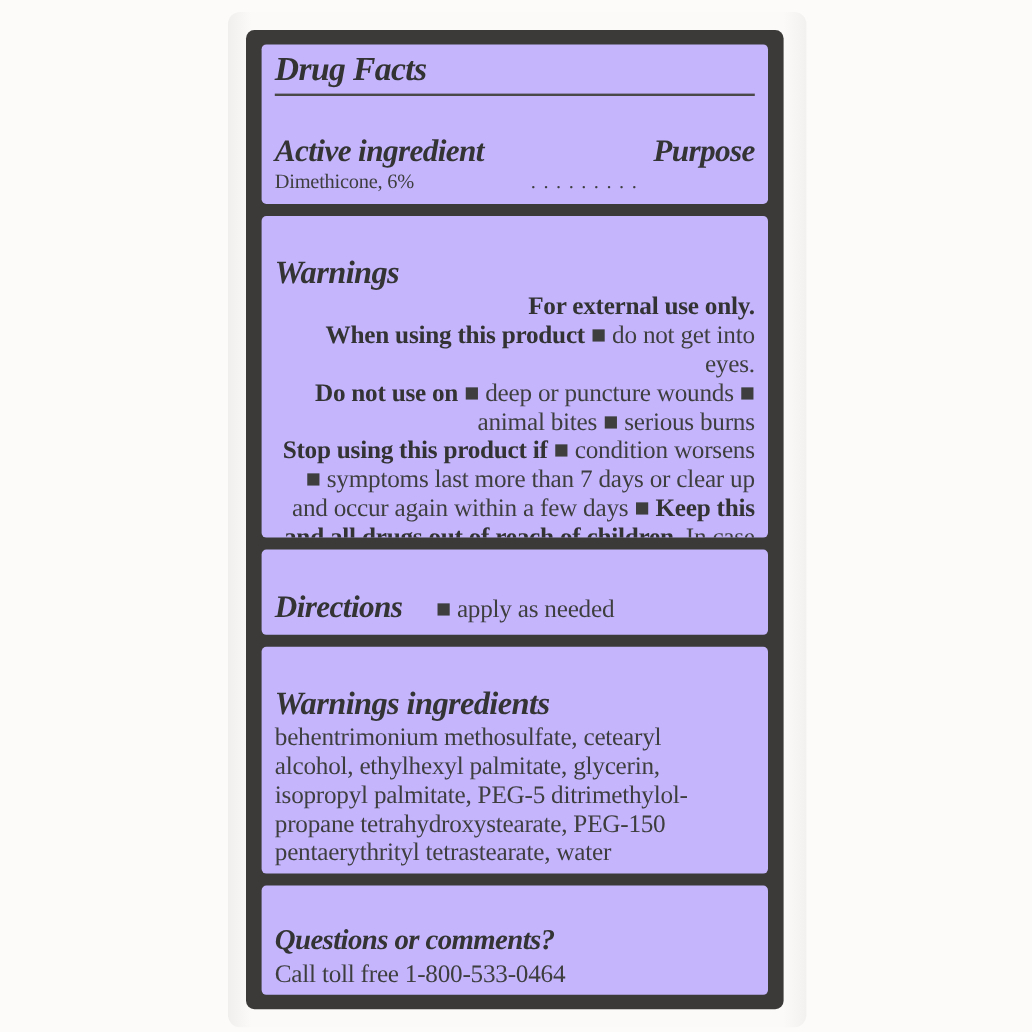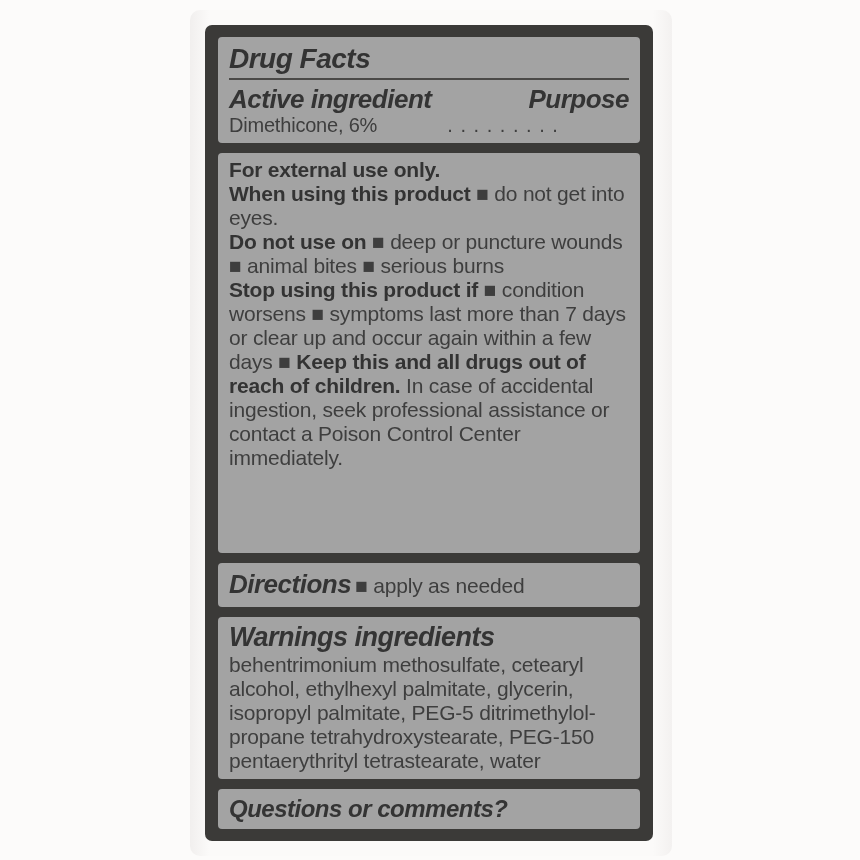--- a/index.html
+++ b/index.html
@@ -19,43 +19,44 @@
   }
   .label{
     position:absolute;left:205px;top:25px;width:448px;height:816px;
     background:#3b3a38;
     border-radius:7px;
     box-sizing:border-box;
     padding:12px 13px;
     display:flex;flex-direction:column;row-gap:10px;
   }
   .sec{
-    background:#a3a3a3;
+    background:#c4b5fd;
     border-radius:4px;
     padding:5px 11px 6px 11px;
     color:#3e3e3e;
     font-size:21px;line-height:24px;
     letter-spacing:-0.2px;
     overflow:hidden;
+    font-family:Liberation Serif, serif;
   }
   .h{
     font-style:italic;font-weight:bold;color:#343434;
-    font-size:27px;line-height:31px;letter-spacing:-0.5px;
+    font-size:27px;line-height:31px;letter-spacing:-0.5px;margin-top:27px;
   }
   .h-inline{display:inline;margin-right:6px;}
   .title{font-style:italic;font-weight:bold;color:#333;font-size:28px;line-height:33px;letter-spacing:-0.5px;}
   .rule{height:2px;background:#4a4947;margin:3px 0 5px 0;}
   .ai-row{display:flex;justify-content:space-between;align-items:baseline;margin-top:2px;}
   .ai-row .h{font-size:26px;line-height:28px;}
-  .ai-line{display:flex;align-items:flex-start;font-size:20px;line-height:24px;white-space:nowrap;}
+  .ai-line{display:flex;align-items:flex-start;font-size:17px;line-height:24px;white-space:nowrap;}
   .ai-line .dots{flex:1;text-align:center;overflow:hidden;letter-spacing:1px;}
   .warnings{flex:1;}
-  .warnings p{margin:0;}
+  .warnings p{margin:0;text-align:right;}
   .b{font-weight:bold;color:#333;}
-  .dir-row{display:flex;align-items:baseline;column-gap:4px;padding-top:1px;padding-bottom:2px;}
+  .dir-row{display:flex;align-items:baseline;column-gap:28px;padding-top:1px;padding-bottom:2px;}
   .dir-row .h{font-size:26px;line-height:30px;}
   .prelines{white-space:pre-line;}
   .q-sec .h{font-size:24px;line-height:29px;}
   p.flow{margin:0;}
 </style>
 </head>
 <body>
 
 <div class="stage">
   <div class="label">
@@ -68,20 +69,21 @@
         <span class="h">Purpose</span>
       </div>
       <div class="ai-line">
         <span>Dimethicone, 6%</span>
         <span class="dots">. . . . . . . . .</span>
       </div>
     </div>
 
 
     <div class="sec warnings">
+      <div class="h">Warnings</div>
       <p><span class="b">For external use only.</span></p>
       <p><span class="b">When using this product</span><span> ■ do not get into eyes.</span></p>
       <p><span class="b">Do not use on</span><span> ■ deep or puncture wounds ■ animal bites ■ serious burns</span></p>
       <p><span class="b">Stop using this product if</span><span> ■ condition worsens ■ symptoms last more than 7 days or clear up and occur again within a few days ■ </span><span class="b">Keep this and all drugs out of reach of children.</span><span> In case of accidental ingestion, seek professional assistance or contact a Poison Control Center immediately.</span></p>
     </div>
 
     <div class="sec">
       <div class="dir-row">
         <span class="h">Directions</span>
         <span>■ apply as needed</span>
@@ -92,16 +94,17 @@
       <div class="h">Warnings ingredients</div>
       <div class="prelines">behentrimonium methosulfate, cetearyl
 alcohol, ethylhexyl palmitate, glycerin,
 isopropyl palmitate, PEG-5 ditrimethylol-
 propane tetrahydroxystearate, PEG-150
 pentaerythrityl tetrastearate, water</div>
     </div>
 
     <div class="sec q-sec">
       <div class="h">Questions or comments?</div>
+      <div>Call toll free 1-800-533-0464</div>
     </div>
 
   </div>
 </div>
 
 </body></html>

